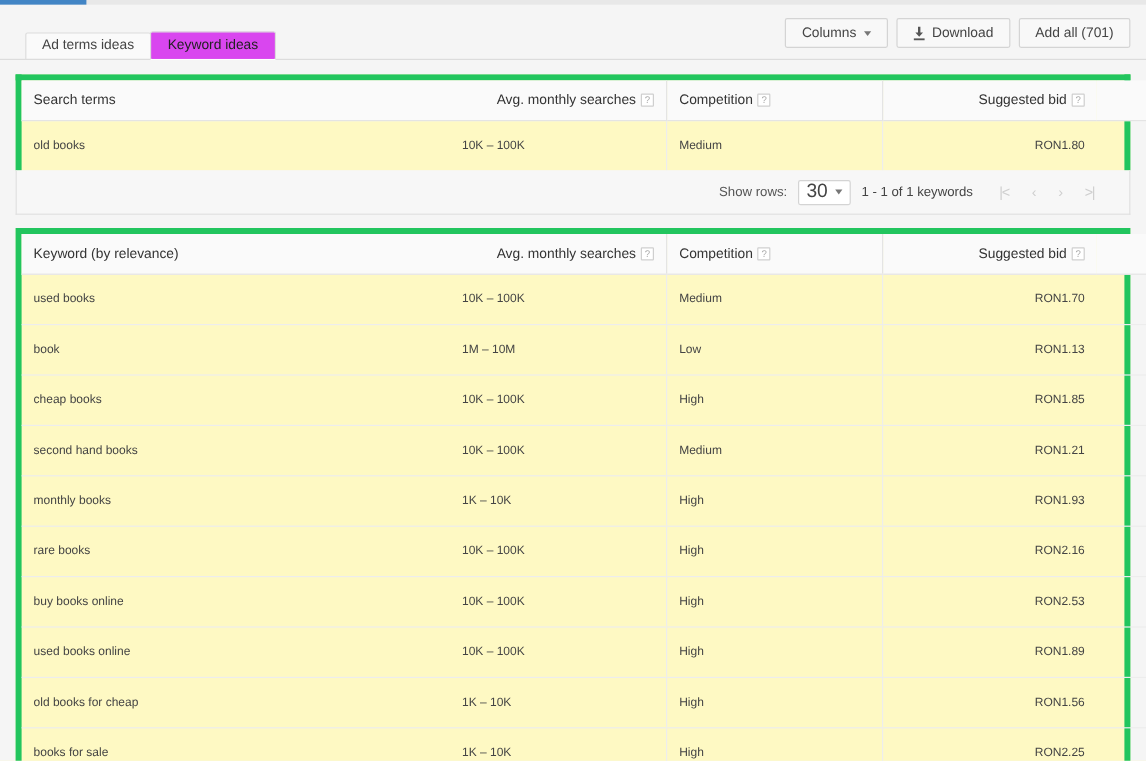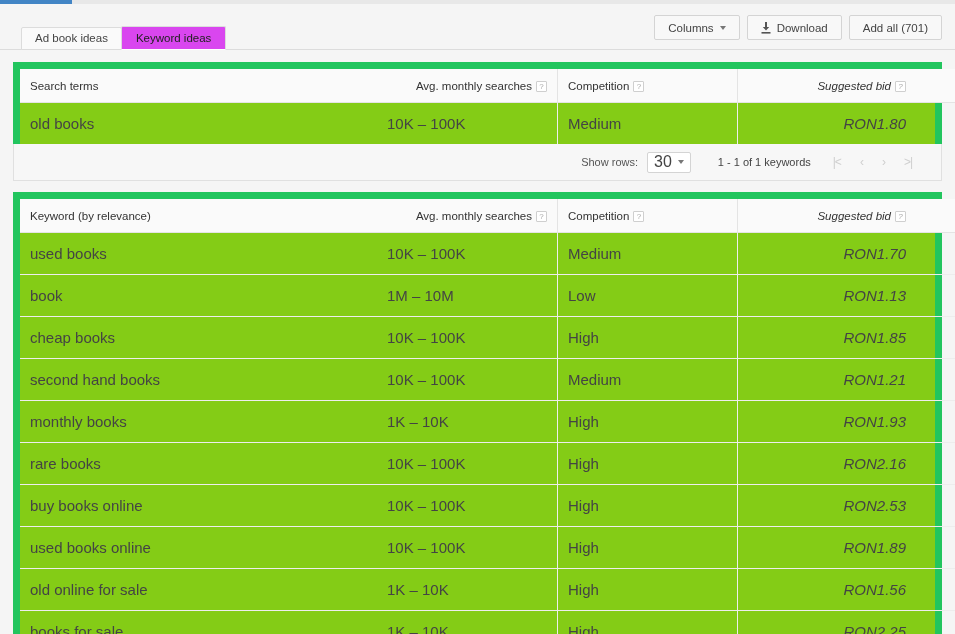--- a/index.html
+++ b/index.html
@@ -97,22 +97,22 @@
     border-left: 3.5px solid transparent;
     border-right: 3.5px solid transparent;
     border-top: 4px solid #777;
     display: inline-block;
   }
   .dl-icon { display: inline-block; line-height: 0; }
 
   
   .panel {
     margin: 0 13px;
-    background: #84cc16;
-    border: 7px solid #22c55e;
+    background: #fef9c3;
+    border: 5px solid #22c55e;
     box-sizing: border-box;
   }
   .panel-gap { height: 12px; }
   .panel-gap-sm { height: 11px; }
 
   table.kwtable {
     width: 100%;
     border-collapse: collapse;
     table-layout: fixed;
   }
@@ -122,36 +122,36 @@
     color: #333;
     text-align: left;
     height: 33px;
     padding: 0 10px;
     background: #fafafa;
     border-bottom: 1px solid #e4e4e4;
     vertical-align: middle;
     white-space: nowrap;
   }
   table.kwtable td {
-    font-size: 15px;
+    font-size: 10px;
     color: #444;
     height: 41px;
     padding: 0 10px;
     border-bottom: 1px solid #ededed;
     vertical-align: middle;
     white-space: nowrap;
     overflow: hidden;
   }
   tbody tr:last-child td { border-bottom: none; }
 
   
   .c-term   { width: 337px; }
   .c-vol    { width: 160px; text-align: left; }
   .c-comp   { width: 159px; }
-  .c-bid    { width: 158px; text-align: right; font-style: italic; }
+  .c-bid    { width: 158px; text-align: right; }
   .c-share  { width: 160px; text-align: right; }
 
   
   .sep-l { border-left: 1px solid #ededed; }
   th.sep-l { border-left: 1px solid #e4e4e4; }
 
   .help {
     display: inline-block;
     width: 9px;
     height: 9px;
@@ -194,42 +194,42 @@
     border-radius: 2px;
     display: flex;
     align-items: center;
     justify-content: center;
     gap: 6px;
     padding: 0 6px;
     cursor: pointer;
     font-size: 16px;
     color: #444;
   }
-  .pg-count { color: #444; margin-left: 18px; margin-right: 8px; text-align: right; }
+  .pg-count { color: #444; margin-left: 0; margin-right: 8px; text-align: right; }
   .pg-btn {
     color: #cfcfcf;
     font-size: 12px;
     padding: 0 5px;
     cursor: default;
     letter-spacing: -1px;
   }
   .panel-top-only { border-bottom: none; }
 </style>
 </head>
 <body>
 
 <div class="progress-track">
   <div class="progress-fill"></div>
 </div>
 
 <div class="topbar">
 
   <div class="tabs">
     <div class="tab">
-      <span>Ad book ideas</span>
+      <span>Ad terms ideas</span>
     </div>
     <div class="tab active">
       <span>Keyword ideas</span>
     </div>
   </div>
 
   <div class="toolbar">
     <div class="btn">
       <span>Columns</span>
       <span class="caret"></span>
@@ -374,21 +374,21 @@
           <td class="c-share dash">–</td>
         </tr>
         <tr>
           <td class="c-term">used books online</td>
           <td class="c-vol">10K – 100K</td>
           <td class="c-comp sep-l">High</td>
           <td class="c-bid sep-l">RON1.89</td>
           <td class="c-share dash">–</td>
         </tr>
         <tr>
-          <td class="c-term">old online for sale</td>
+          <td class="c-term">old books for cheap</td>
           <td class="c-vol">1K – 10K</td>
           <td class="c-comp sep-l">High</td>
           <td class="c-bid sep-l">RON1.56</td>
           <td class="c-share dash">–</td>
         </tr>
         <tr>
           <td class="c-term">books for sale</td>
           <td class="c-vol">1K – 10K</td>
           <td class="c-comp sep-l">High</td>
           <td class="c-bid sep-l">RON2.25</td>

